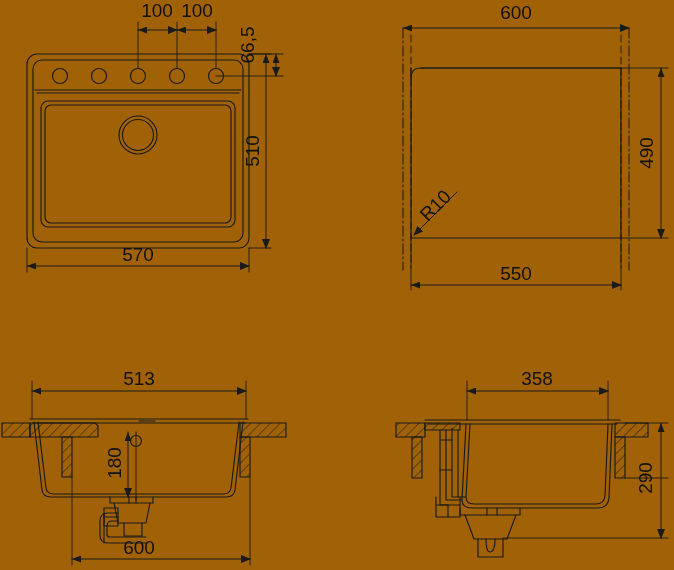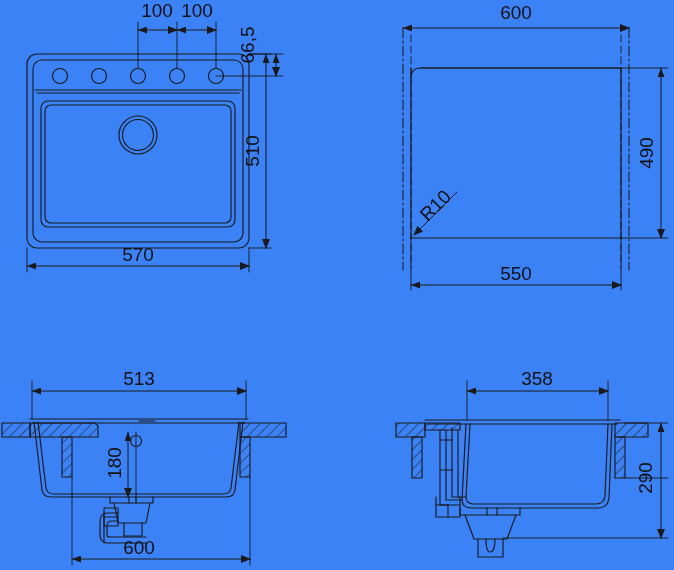--- a/index.html
+++ b/index.html
@@ -1,18 +1,18 @@
 <!DOCTYPE html>
 <html><head>
 <meta charset="utf-8">
 <style>
   html,body{margin:0;padding:0;background:#ffffff;}
   body{width:674px;height:570px;overflow:hidden;
        font-family:"Liberation Sans","DejaVu Sans",sans-serif;color:#000;}
-  #sheet{position:relative;width:674px;height:570px;background:#3b82f6;}
+  #sheet{position:relative;width:674px;height:570px;background:#a16207;}
   svg{display:block;}
   .dimtxt{font-family:"Liberation Sans","DejaVu Sans",sans-serif;font-size:19px;fill:#111;}
 </style>
 </head>
 <body>
 
 <div id="sheet">
 <svg width="674" height="570" viewBox="0 0 674 570">
   <defs>
     <marker id="ar" markerWidth="10" markerHeight="8" refX="9" refY="4" orient="auto" markerUnits="userSpaceOnUse">

